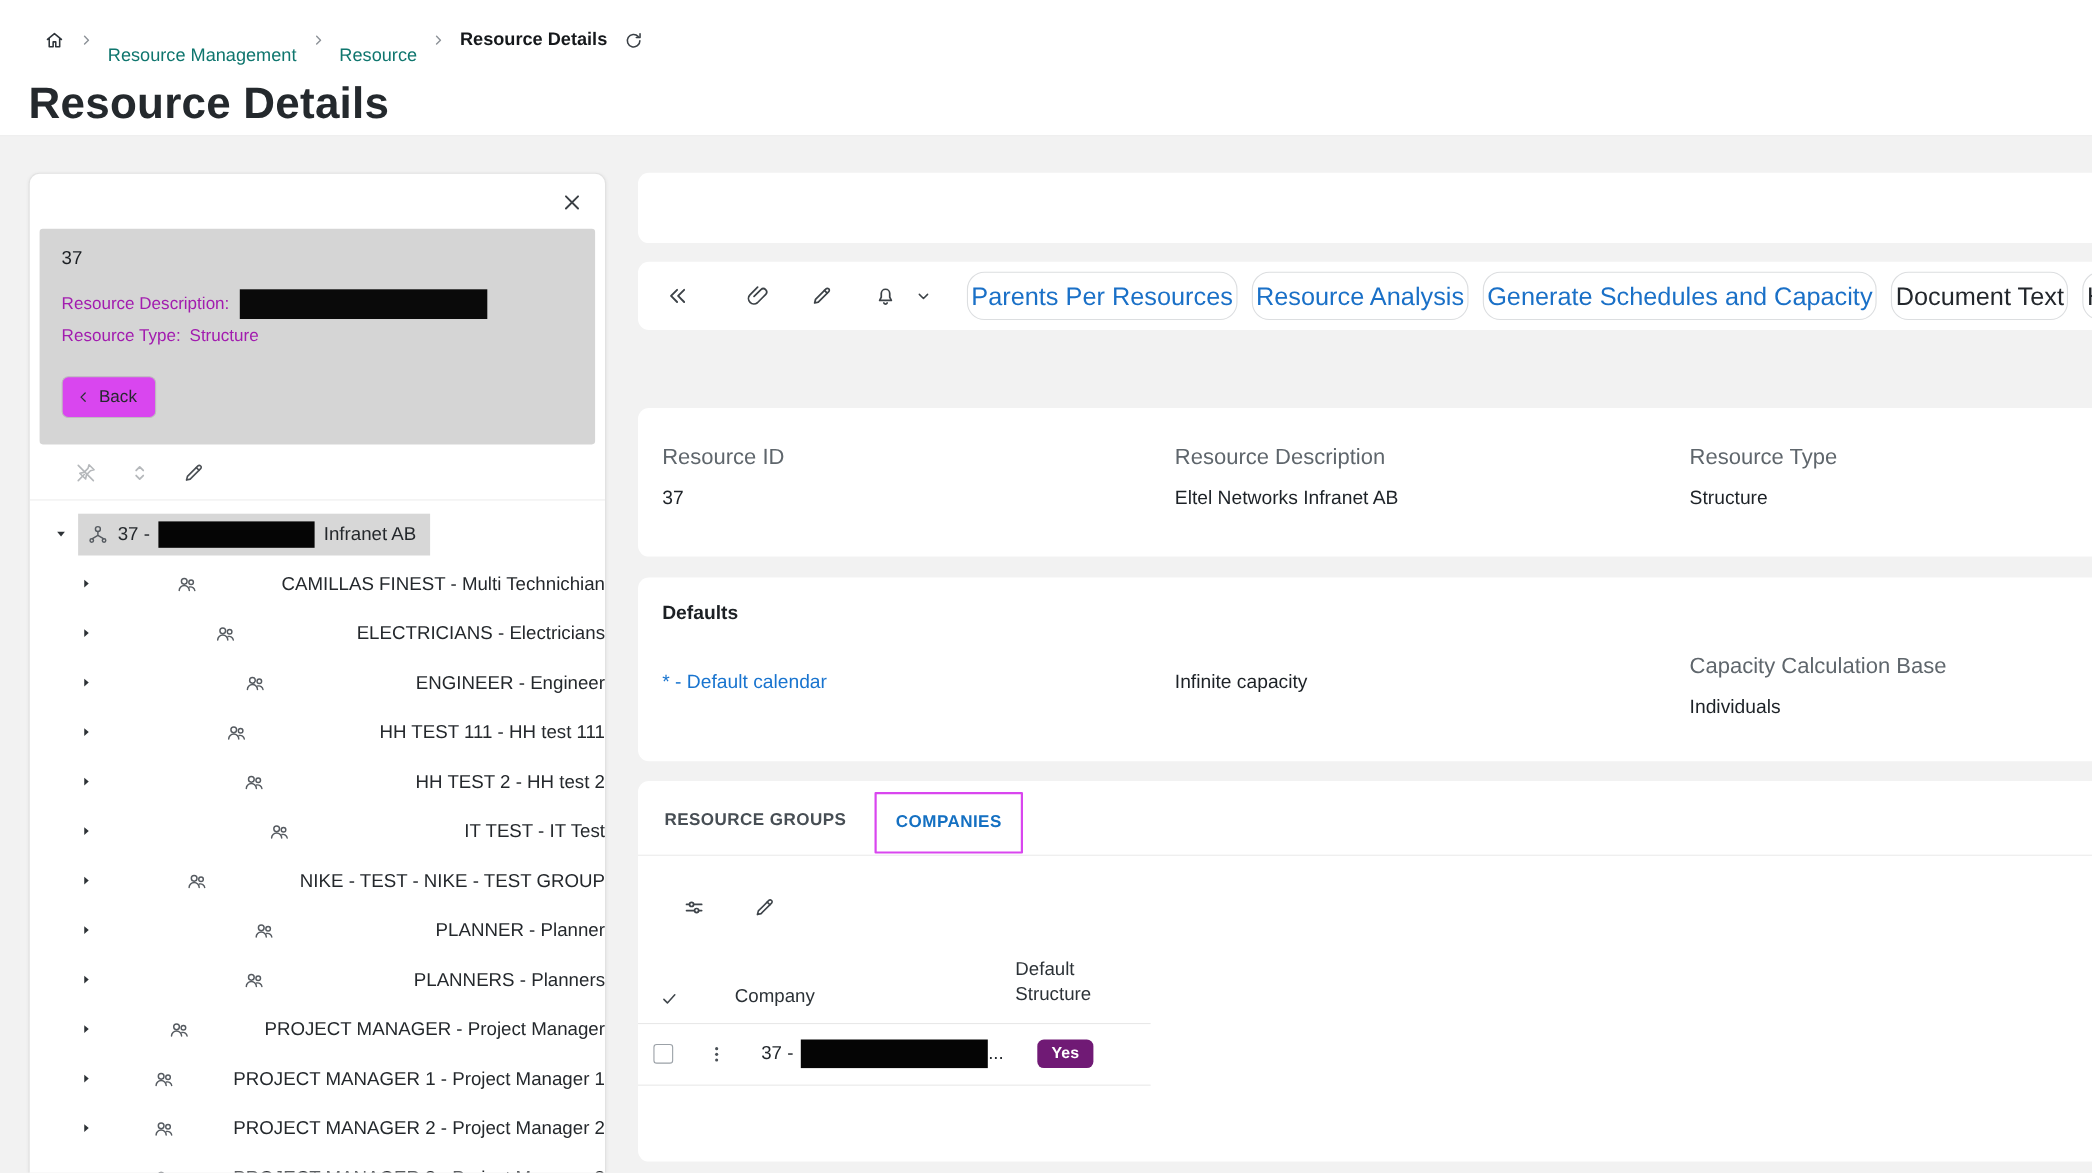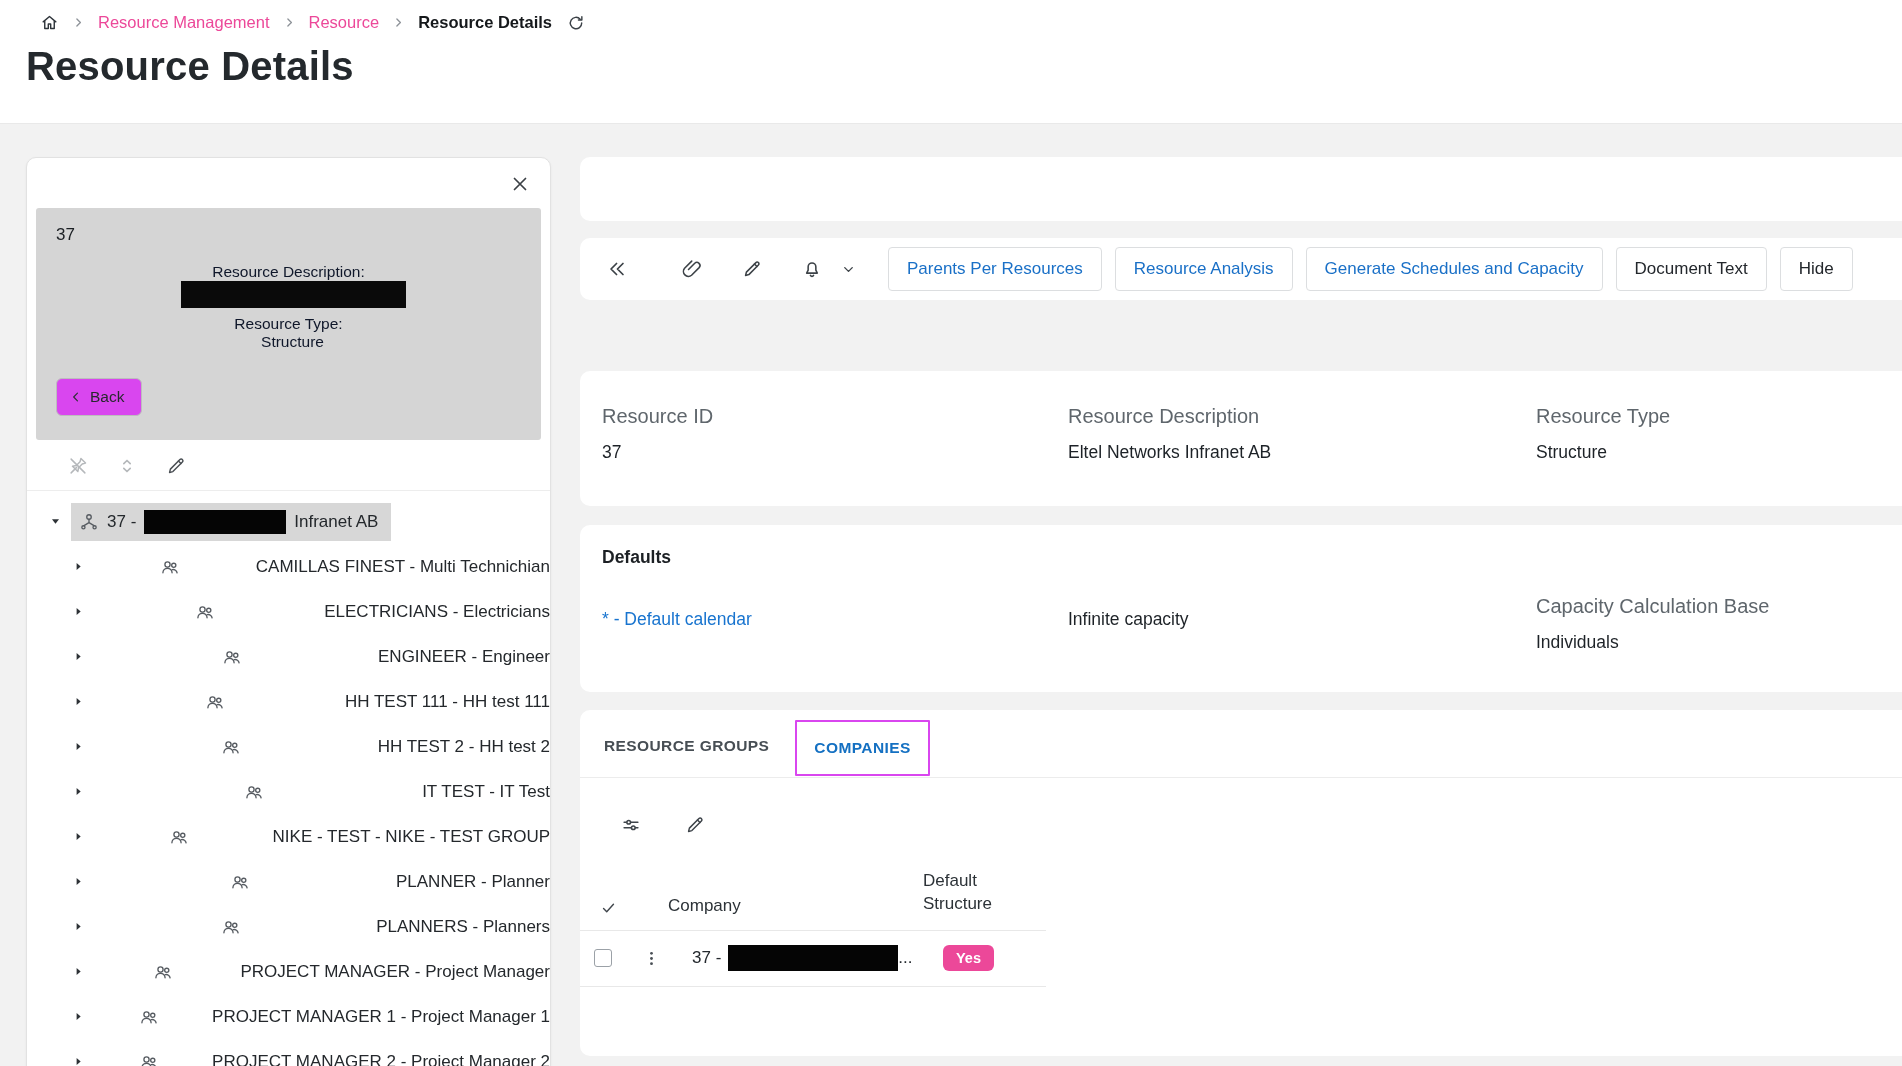--- a/index.html
+++ b/index.html
@@ -16,21 +16,21 @@
 
   
   .topbar {
     position:absolute; top:0; left:0; width:100%; height:124px;
     background:#fff; border-bottom:1px solid #e9e9e9; z-index:2;
   }
   .breadcrumb {
     display:flex; align-items:center; gap:13px;
     padding:13px 0 0 40px; font-size:16.5px; color:#2f353b;
   }
-  .crumb-link { color:#ec4899; }
+  .crumb-link { color:#0f766e;margin-top:28px; }
   .crumb-current { font-weight:700; color:#15181b; }
   .bc-icon { width:19px; height:19px; color:#2f353b; }
   .bc-sep { width:13px; height:13px; color:#8d9298; }
   .bc-refresh { width:18px; height:18px; color:#3a4046; margin-left:2px; }
   .page-title {
     margin:12px 0 0 26px; font-size:40px; font-weight:800;
     color:#24292d; letter-spacing:.2px;
   }
 
   
@@ -42,21 +42,21 @@
     position:absolute; left:26px; top:33px; width:525px; bottom:-12px;
     background:#fff; border:1px solid #e2e2e2; border-radius:10px;
     box-shadow:0 1px 3px rgba(0,0,0,.05); overflow:hidden;
   }
   .close-row { height:50px; position:relative; }
   .close-btn { position:absolute; top:13px; right:17px; width:26px; height:26px; color:#3b4045; }
   .close-btn svg { width:22px; height:22px; margin:2px auto; }
 
   .summary { margin:0 9px; background:#d5d5d5; border-radius:3px; padding:17px 20px 24px; }
   .summary-id { font-size:17px; color:#1b1f23; margin-bottom:18px; }
-  .summary-row { display:flex; align-items:center; font-size:15.5px; color:#0f172a; margin-bottom:7px;flex-direction:column; }
+  .summary-row { display:flex; align-items:center; font-size:15.5px; color:#a21caf; margin-bottom:7px; }
   .redact-desc { display:inline-block; width:225px; height:27px; background:#0a0a0a; margin-left:10px; }
   .back-btn {
     margin-top:20px; display:inline-flex; align-items:center; gap:7px;
     background:#d946ef; border:1px solid #bdbdbd; border-radius:6px;
     padding:9px 17px 9px 12px; font-size:15.5px; color:#26292d;
   }
   .back-btn svg { width:14px; height:14px; color:#2c3034; }
 
   .icon-bar { display:flex; align-items:center; gap:27px; padding:15px 0 13px 40px; border-bottom:1px solid #ededed; }
   .icon-btn { width:22px; height:22px; }
@@ -85,23 +85,23 @@
   .cb-icon { width:24px; height:24px; color:#3c4247; }
   .cb-icon svg { width:22px; height:22px; margin:1px auto; }
   .cb-icon.small { width:16px; }
   .cb-icon.small svg { width:15px; height:15px; }
   .m-collapse { margin-left:25px; }
   .m-attach   { margin-left:51px; }
   .m-edit     { margin-left:36px; }
   .m-bell     { margin-left:36px; }
   .m-chev     { margin-left:16px; }
   .cb-btn {
-    margin-left:13px; height:44px; padding:0 18px;
-    border:1px solid #dcdee0; border-radius:4px; background:#fff;
-    font-size:17px; font-weight:500; white-space:nowrap;
+    margin-left:13px; height:44px; padding:0 3px;
+    border:1px solid #dcdee0; border-radius:16px; background:#fff;
+    font-size:23px; font-weight:500; white-space:nowrap;
   }
   .cb-btn.first { margin-left:32px; }
   .cb-btn.link  { color:#1a70c7; }
   .cb-btn.plain { color:#23272c; }
 
   .fields-card { position:absolute; top:247px; left:0; width:100%; height:135px; padding:34px 0 0 22px; }
   .defaults-card { position:absolute; top:401px; left:0; width:100%; height:167px; padding:22px 0 0 22px; }
   .field-grid { display:grid; grid-template-columns:466px 468px 1fr; }
   .f-label { font-size:20px; color:#5f666c; }
   .f-value { font-size:17.5px; color:#1d2227; margin-top:14px; }
@@ -143,21 +143,21 @@
   }
   .row-check {
     width:18px; height:18px; margin-left:14px; background:#fff;
     border:1.5px solid #9ba1a7; border-radius:3px;
   }
   .kebab { width:20px; height:20px; color:#4a5056; margin-left:8px; }
   .kebab svg { width:19px; height:19px; }
   .company-cell { display:flex; align-items:center; padding-left:14px; color:#23282d; white-space:nowrap; }
   .redact-company { display:inline-block; width:170px; height:26px; background:#050505; margin-left:7px; }
   .badge {
-    display:inline-block; margin-left:8px; background:#ec4899; color:#fff;
+    display:inline-block; margin-left:8px; background:#701a75; color:#fff;
     font-size:14.5px; font-weight:700; padding:5px 13px; border-radius:6px;
   }
 </style>
 </head>
 <body>
 
 <header class="topbar">
   <nav class="breadcrumb">
     <button>
       <svg class="bc-icon" viewBox="0 0 24 24" fill="none" stroke="currentColor" stroke-width="1.8" stroke-linecap="round" stroke-linejoin="round">

